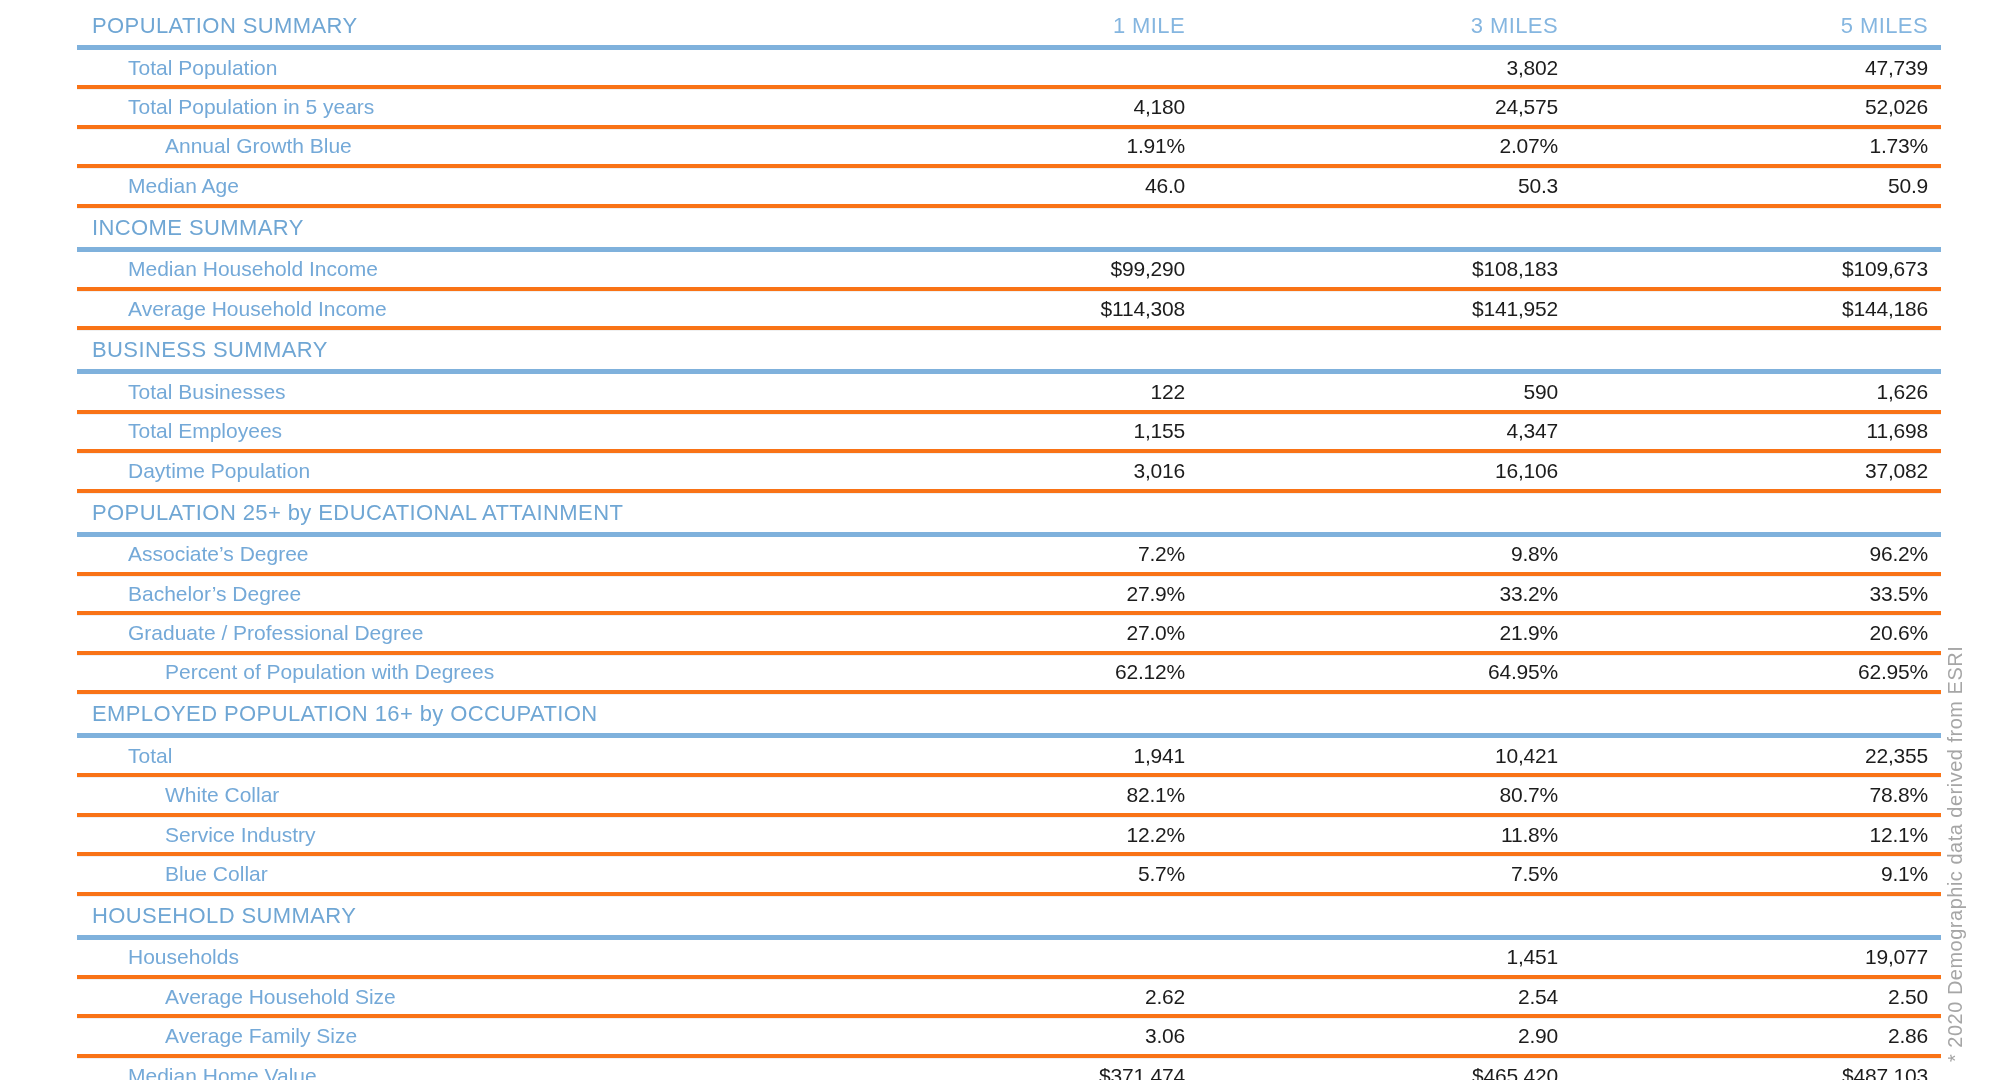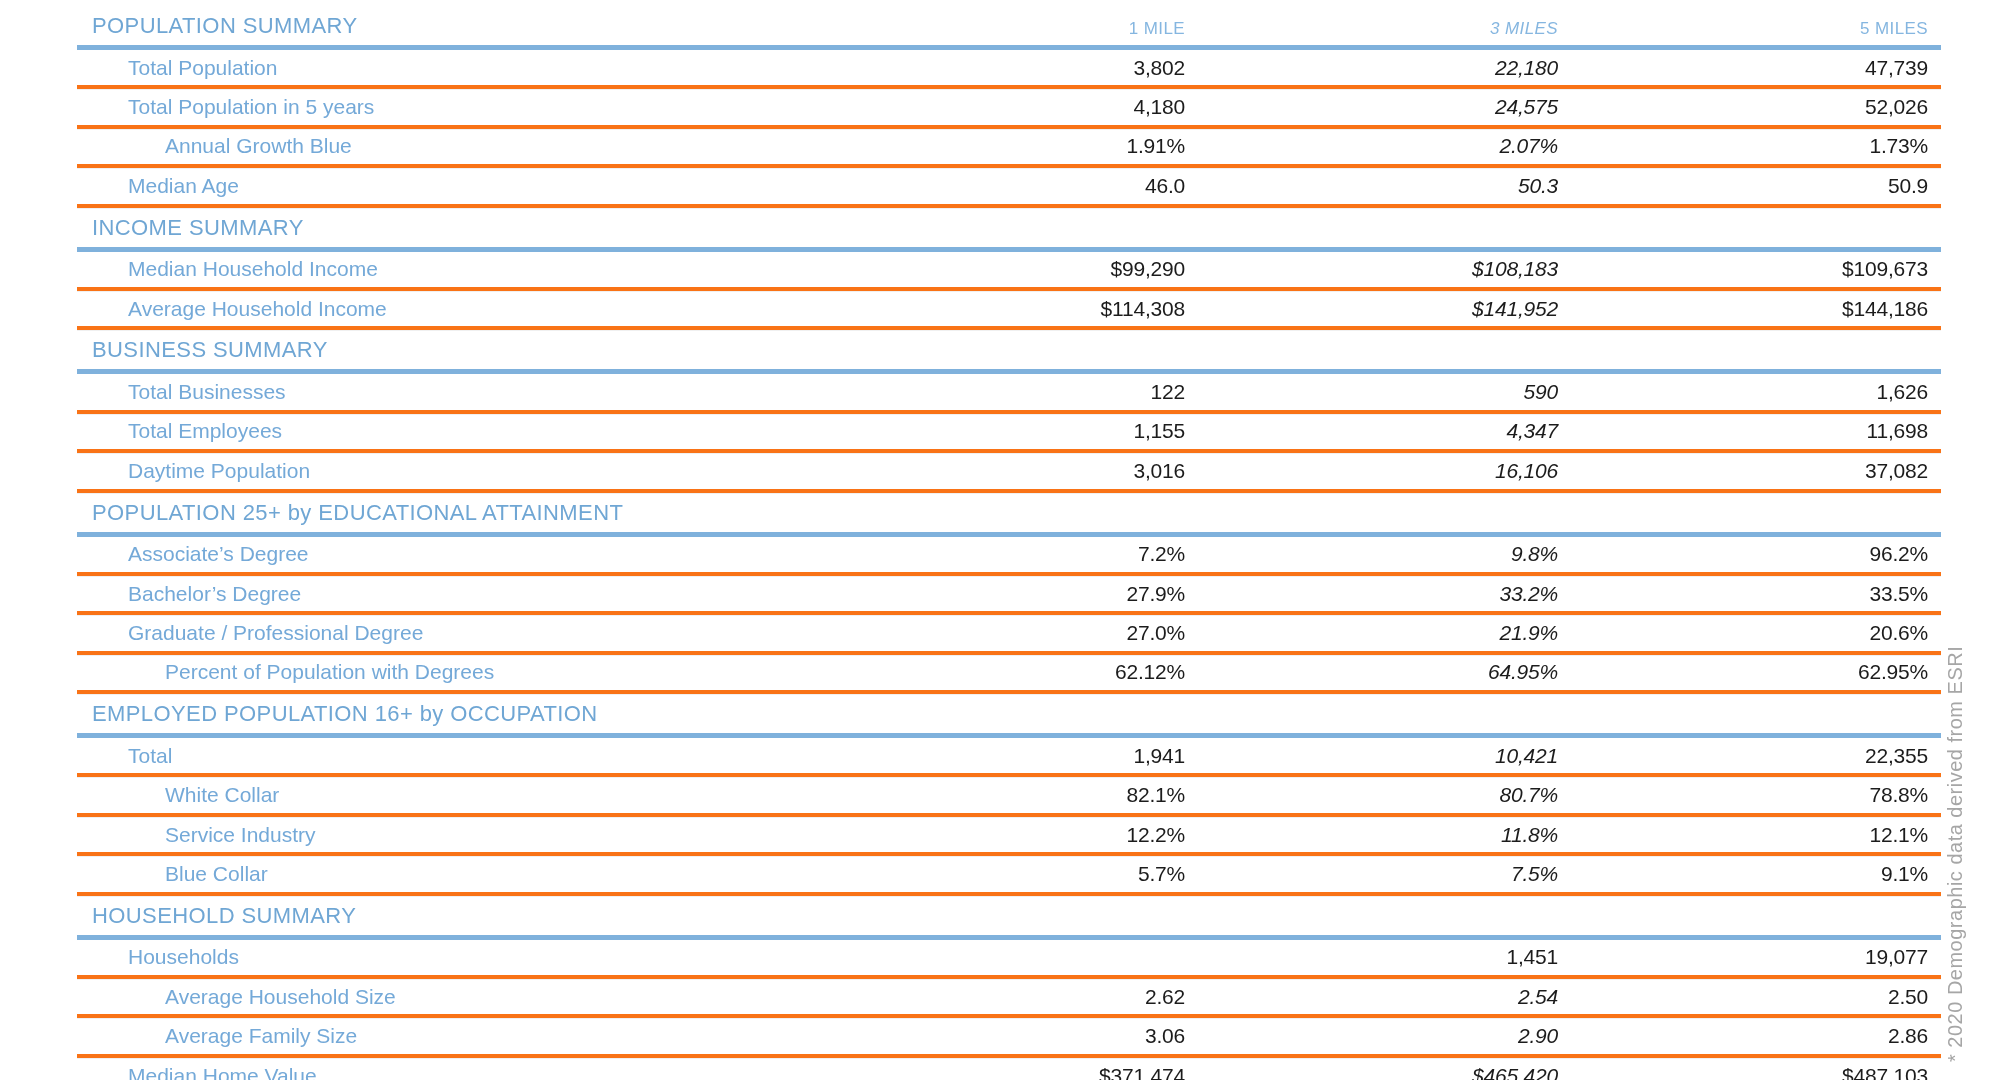--- a/index.html
+++ b/index.html
@@ -52,24 +52,24 @@
     color: #74a9d8;
     white-space: nowrap;
   }
   .indent-1 { padding-left: 51px; }
   .indent-2 { padding-left: 88px; }
   .cell {
     text-align: right;
     white-space: nowrap;
   }
   .c1 { width: 210px; }
-  .c2 { width: 373px; font-style: italic; }
+  .c2 { width: 373px; }
   .c3 { width: 383px; padding-right: 13px; box-sizing: border-box; }
   .col-header {
-    font-size: 17px;
+    font-size: 22px;
     letter-spacing: 0.4px;
     color: #85b6e0;
   }
   .value {
     font-size: 21px;
     color: #1c1c1c;
     letter-spacing: -0.2px;
   }
   .vertical-note {
     position: absolute;
@@ -91,21 +91,20 @@
       <div class="section">
         <div class="section-header">
           <div class="section-title">POPULATION SUMMARY</div>
           <div class="cell c1 col-header">1 MILE</div>
           <div class="cell c2 col-header">3 MILES</div>
           <div class="cell c3 col-header">5 MILES</div>
         </div>
         <div class="row">
           <div class="row-label indent-1">Total Population</div>
           <div class="cell c1 value">3,802</div>
-          <div class="cell c2 value">22,180</div>
           <div class="cell c3 value">47,739</div>
         </div>
         <div class="row">
           <div class="row-label indent-1">Total Population in 5 years</div>
           <div class="cell c1 value">4,180</div>
           <div class="cell c2 value">24,575</div>
           <div class="cell c3 value">52,026</div>
         </div>
         <div class="row">
           <div class="row-label indent-2">Annual Growth Blue</div>

